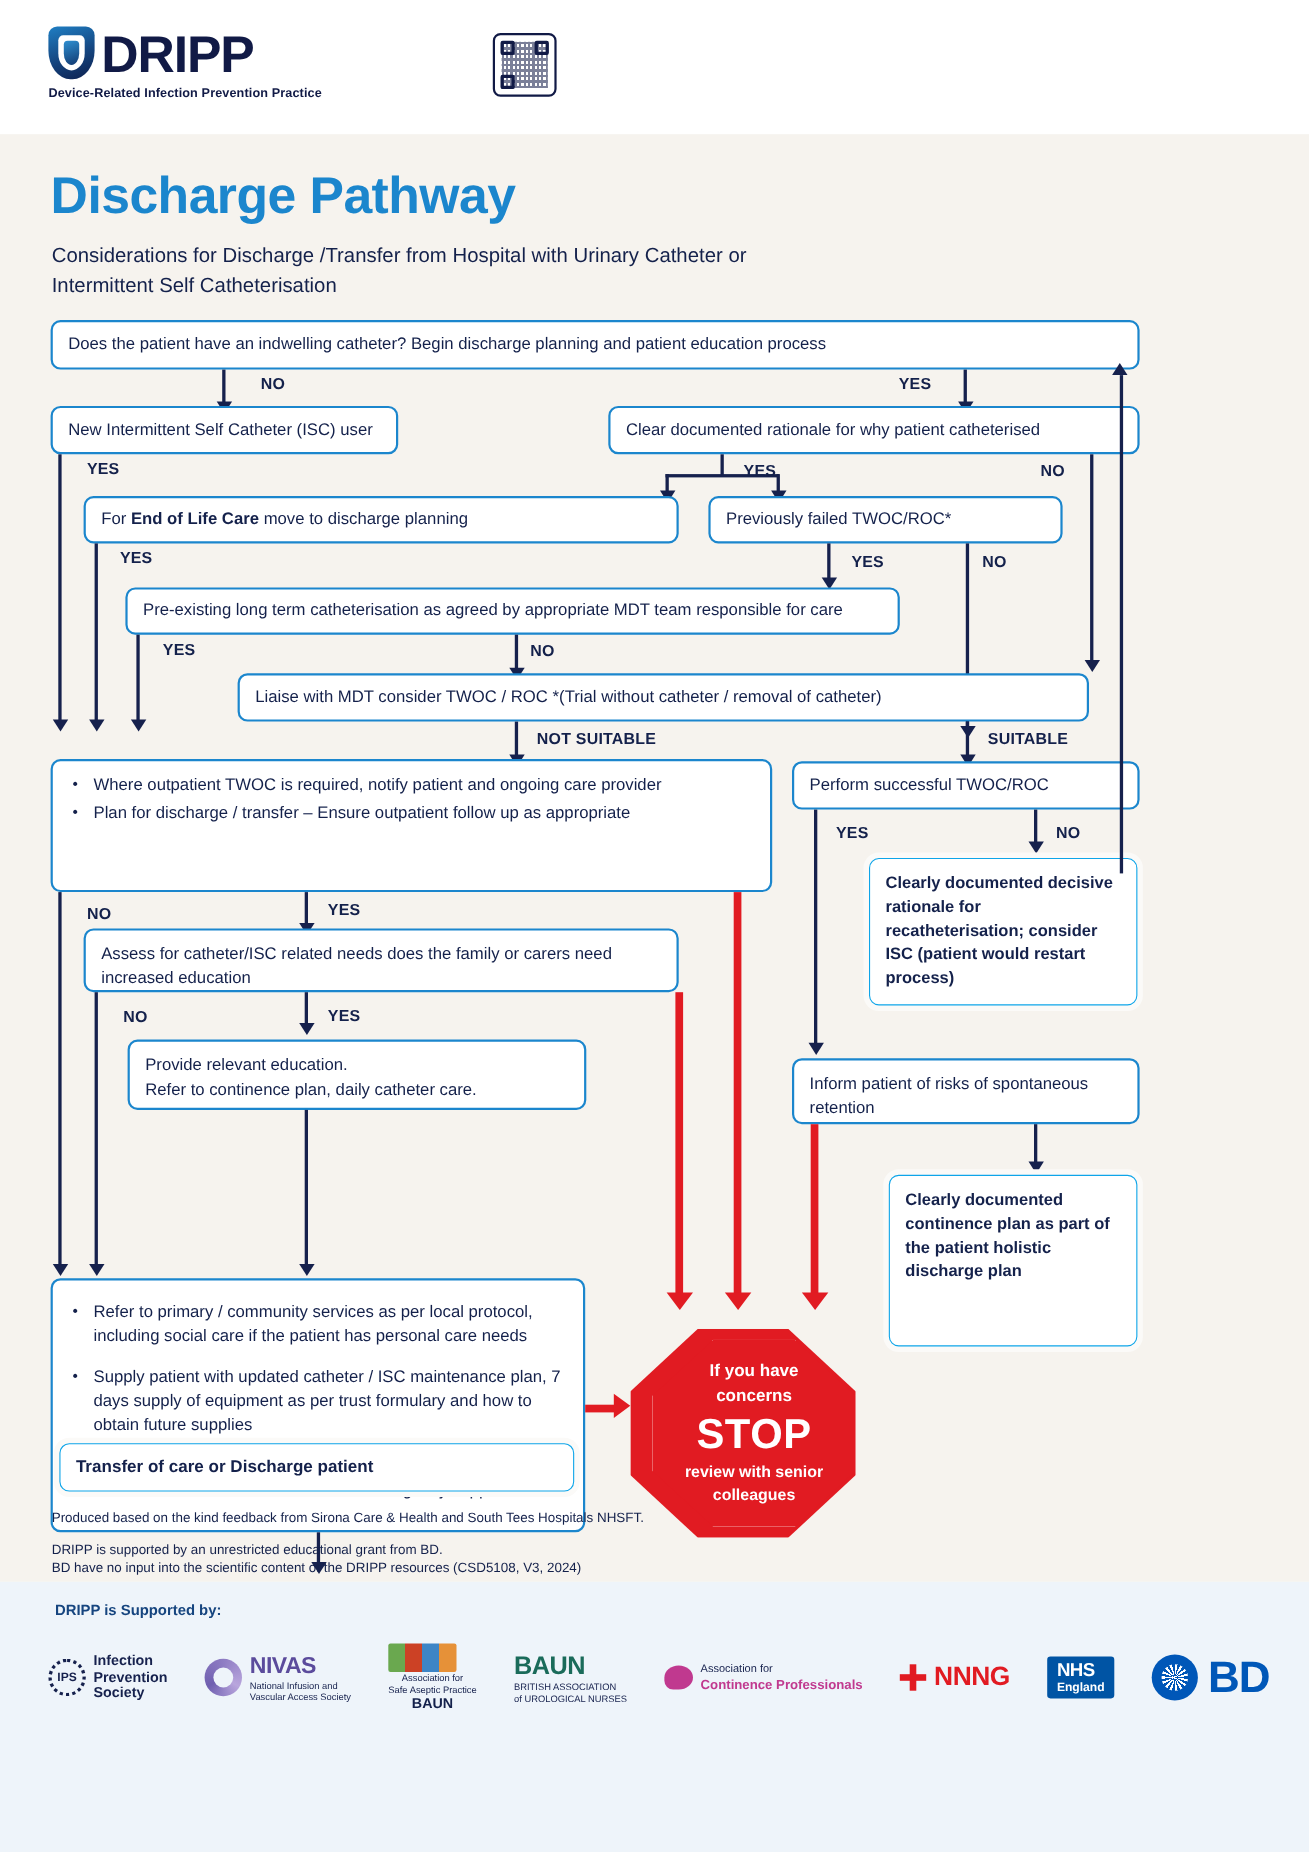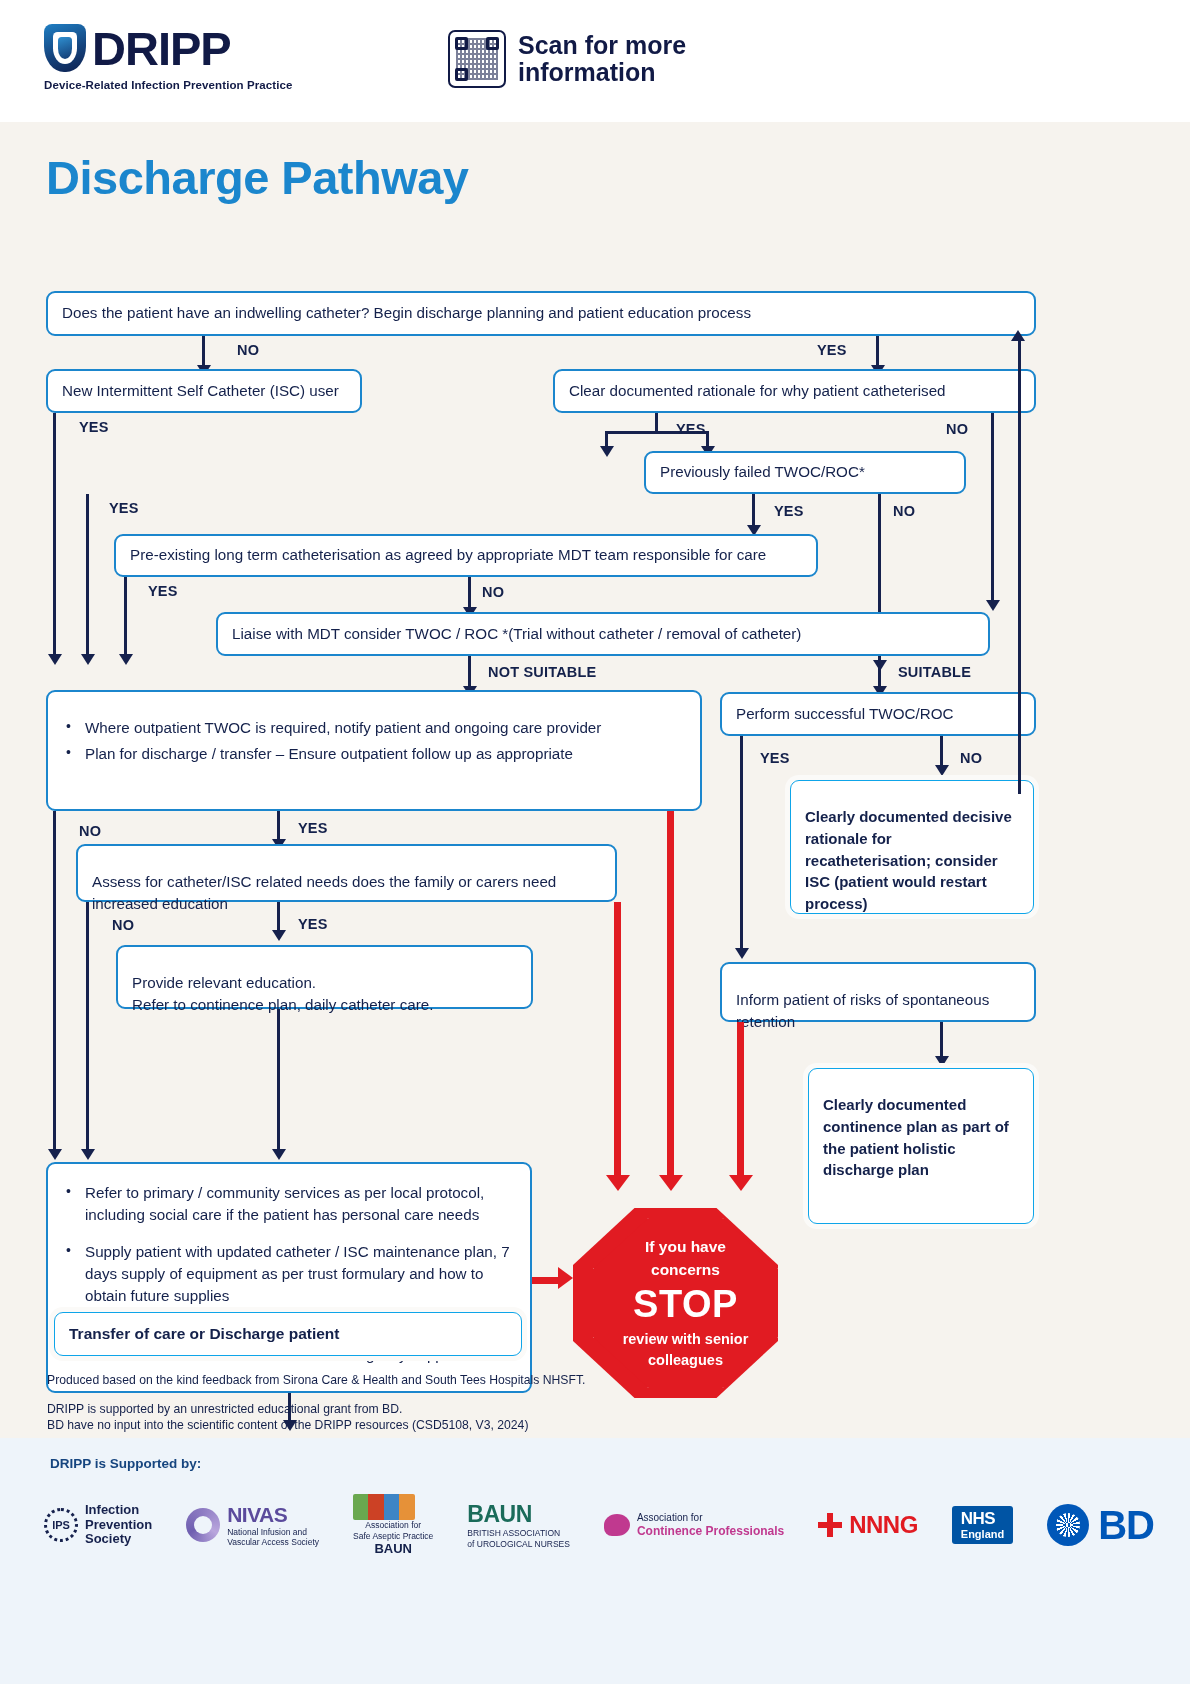--- a/index.html
+++ b/index.html
@@ -77,21 +77,21 @@
   .box {
     position: absolute; background: #ffffff;
     border: 2.2px solid #1b86cd; border-radius: 9px;
     font-size: 15.2px; line-height: 1.45; color: #14214b;
     padding: 9px 14px; display: flex; align-items: center;
   }
   .box.green {
     border: 1px solid #0ea5e9; font-weight: 700;
     box-shadow: 0 0 0 5px #fbfaf8;
   }
-  .box.multi { align-items: flex-start; padding-top: 25px; }
+  .box.multi { align-items: flex-start; padding-top: 11px; }
   .box ul { list-style: none; width: 100%; }
   .box ul li { position: relative; padding-left: 23px; margin-bottom: 4px; }
   .box ul li::before {
     content: "•"; position: absolute; left: 4px; top: -1px; font-size: 14px; color: #14214b;
   }
   .box ul.spaced li { margin-bottom: 15px; }
   .box ul.spaced li:last-child { margin-bottom: 0; }
 
   
   .lbl {
@@ -219,30 +219,27 @@
     <div class="logo-sub">Device-Related Infection Prevention Practice</div>
   </div>
 
   <div class="qr-wrap">
     <div class="qr-box">
       <div class="qr-noise"></div>
       <div class="m tl"></div>
         <div class="m tr"></div>
         <div class="m bl"></div>
     </div>
-    <div class="qr-label">
-      <div>Scan for more</div>
-      <div>information</div>
-    </div>
   </div>
 </div>
 
 <div class="poster">
 
   <div class="title">Discharge Pathway</div>
+  <div class="subtitle">Considerations for Discharge /Transfer from Hospital with Urinary Catheter or Intermittent Self Catheterisation</div>
 
   <div class="box" style="left:46px; top:169px; width:990px; height:45px;">
     <span>Does the patient have an indwelling catheter? Begin discharge planning and patient education process</span>
   </div>
 
   <div class="ln v" style="left:202px; top:214px; height:31px;"></div>
   <div class="ar down" style="left:197px; top:243px;"></div>
   <div class="lbl" style="left:237px; top:220px;">NO</div>
 
   <div class="ln v" style="left:876px; top:214px; height:31px;"></div>
@@ -266,20 +263,25 @@
   <div class="ln v" style="left:605px; top:309px; height:17px;"></div>
   <div class="ar down" style="left:600px; top:324px;"></div>
   <div class="ln v" style="left:706px; top:309px; height:17px;"></div>
   <div class="ar down" style="left:701px; top:324px;"></div>
   <div class="lbl" style="left:676px; top:299px;">YES</div>
 
   <div class="lbl" style="left:946px; top:299px;">NO</div>
   <div class="ln v" style="left:991px; top:291px; height:189px;"></div>
   <div class="ar down" style="left:986px; top:478px;"></div>
 
+  <div class="box" style="left:76px; top:329px; width:541px; height:43px;">
+    <span>
+      <span>For </span><b>End of Life Care</b><span> move to discharge planning</span>
+    </span>
+  </div>
 
   <div class="box" style="left:644px; top:329px; width:322px; height:43px;">
     <span>Previously failed TWOC/ROC*</span>
   </div>
 
   <div class="ln v" style="left:86px; top:372px; height:162px;"></div>
   <div class="ar down" style="left:81px; top:532px;"></div>
   <div class="lbl" style="left:109px; top:378px;">YES</div>
 
   <div class="ln v" style="left:752px; top:372px; height:33px;"></div>

